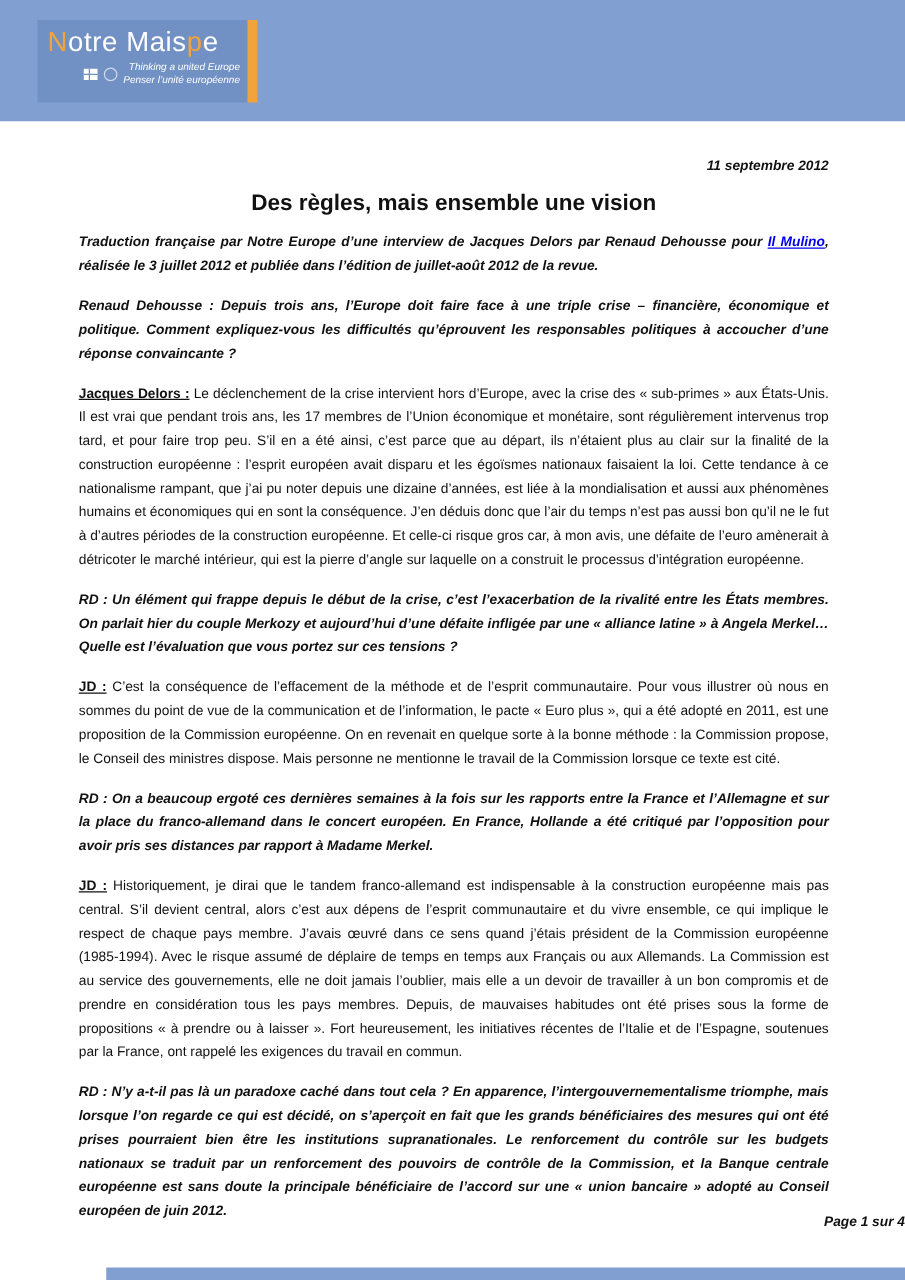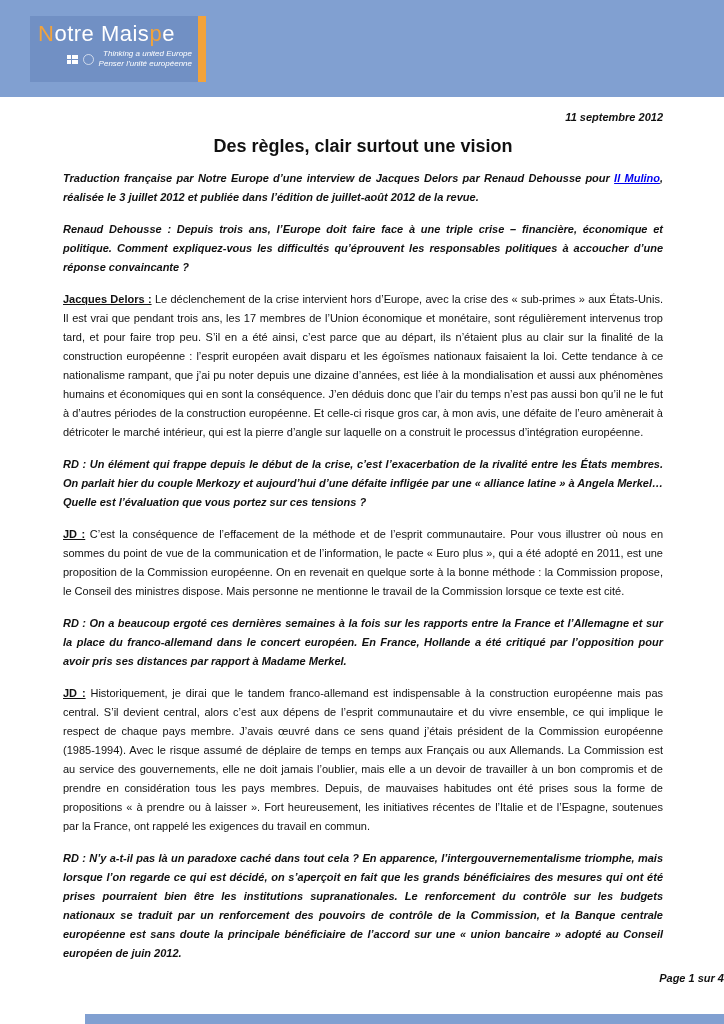--- a/index.html
+++ b/index.html
@@ -23,21 +23,21 @@
   .grid-icon:before,.grid-icon:after{content:"";position:absolute;background:#7190C4;}
   .grid-icon:before{left:4px;top:0;width:1px;height:9px;}
   .grid-icon:after{left:0;top:4px;width:11px;height:1px;}
   .circle-icon{width:9px;height:9px;border:1px solid rgba(255,255,255,.65);border-radius:50%;flex:0 0 auto;}
   .taglines{text-align:right;color:#fff;font-style:italic;font-size:8px;line-height:10px;white-space:nowrap;}
   .banner-title{
     position:absolute;left:206px;right:0;top:28px;text-align:center;
     color:#FDFDF6;font-size:27px;font-weight:700;letter-spacing:.5px;
   }
   
-  .page-content{padding:10px 61px 0 63px;}
+  .page-content{padding:26px 61px 0 63px;}
   .doc-date{text-align:right;font-size:11px;font-weight:700;font-style:italic;margin-top:4px;}
   .doc-title{text-align:center;font-size:18px;font-weight:700;margin-top:12px;line-height:22px;}
   .doc-byline{text-align:center;font-size:13.5px;font-weight:700;margin-top:2px;line-height:18px;}
   .doc-byline .it{font-style:italic;}
   .intro{
     font-size:11px;font-weight:700;font-style:italic;
     text-align:justify;line-height:19px;
   }
   .intro a{color:#0000EE;text-decoration:underline;cursor:pointer;}
   .article{margin-top:13px;}
@@ -67,21 +67,21 @@
         <div>Thinking a united Europe</div>
         <div>Penser l’unité européenne</div>
       </div>
     </div>
     <div class="logo-orange-bar"></div>
   </div>
 </header>
 
 <main class="page-content">
   <div class="doc-date">11 septembre 2012</div>
-  <h1 class="doc-title">Des règles, clair surtout une vision</h1>
+  <h1 class="doc-title">Des règles, mais ensemble une vision</h1>
 
   <p class="intro"><span>Traduction française par Notre Europe d’une interview de Jacques Delors par Renaud Dehousse pour </span><a>Il Mulino</a><span>, réalisée le 3 juillet 2012 et publiée dans l’édition de juillet-août 2012 de la revue.</span></p>
 
   <article class="article">
       <p class="question"><strong class="speaker">Renaud Dehousse :</strong> <span class="ptext">Depuis trois ans, l’Europe doit faire face à une triple crise – financière, économique et politique. Comment expliquez-vous les difficultés qu’éprouvent les responsables politiques à accoucher d’une réponse convaincante ?</span></p>
       <p class="answer"><strong class="speaker">Jacques Delors :</strong> <span class="ptext">Le déclenchement de la crise intervient hors d’Europe, avec la crise des « sub-primes » aux États-Unis. Il est vrai que pendant trois ans, les 17 membres de l’Union économique et monétaire, sont régulièrement intervenus trop tard, et pour faire trop peu. S’il en a été ainsi, c’est parce que au départ, ils n’étaient plus au clair sur la finalité de la construction européenne : l’esprit européen avait disparu et les égoïsmes nationaux faisaient la loi. Cette tendance à ce nationalisme rampant, que j’ai pu noter depuis une dizaine d’années, est liée à la mondialisation et aussi aux phénomènes humains et économiques qui en sont la conséquence. J’en déduis donc que l’air du temps n’est pas aussi bon qu’il ne le fut à d’autres périodes de la construction européenne. Et celle-ci risque gros car, à mon avis, une défaite de l’euro amènerait à détricoter le marché intérieur, qui est la pierre d’angle sur laquelle on a construit le processus d’intégration européenne.</span></p>
       <p class="question"><strong class="speaker">RD :</strong> <span class="ptext">Un élément qui frappe depuis le début de la crise, c’est l’exacerbation de la rivalité entre les États membres. On parlait hier du couple Merkozy et aujourd’hui d’une défaite infligée par une « alliance latine » à Angela Merkel… Quelle est l’évaluation que vous portez sur ces tensions ?</span></p>
       <p class="answer"><strong class="speaker">JD :</strong> <span class="ptext">C’est la conséquence de l’effacement de la méthode et de l’esprit communautaire. Pour vous illustrer où nous en sommes du point de vue de la communication et de l’information, le pacte « Euro plus », qui a été adopté en 2011, est une proposition de la Commission européenne. On en revenait en quelque sorte à la bonne méthode : la Commission propose, le Conseil des ministres dispose. Mais personne ne mentionne le travail de la Commission lorsque ce texte est cité.</span></p>
       <p class="question"><strong class="speaker">RD :</strong> <span class="ptext">On a beaucoup ergoté ces dernières semaines à la fois sur les rapports entre la France et l’Allemagne et sur la place du franco-allemand dans le concert européen. En France, Hollande a été critiqué par l’opposition pour avoir pris ses distances par rapport à Madame Merkel.</span></p>
       <p class="answer"><strong class="speaker">JD :</strong> <span class="ptext">Historiquement, je dirai que le tandem franco-allemand est indispensable à la construction européenne mais pas central. S’il devient central, alors c’est aux dépens de l’esprit communautaire et du vivre ensemble, ce qui implique le respect de chaque pays membre. J’avais œuvré dans ce sens quand j’étais président de la Commission européenne (1985-1994). Avec le risque assumé de déplaire de temps en temps aux Français ou aux Allemands. La Commission est au service des gouvernements, elle ne doit jamais l’oublier, mais elle a un devoir de travailler à un bon compromis et de prendre en considération tous les pays membres. Depuis, de mauvaises habitudes ont été prises sous la forme de propositions « à prendre ou à laisser ». Fort heureusement, les initiatives récentes de l’Italie et de l’Espagne, soutenues par la France, ont rappelé les exigences du travail en commun.</span></p>

